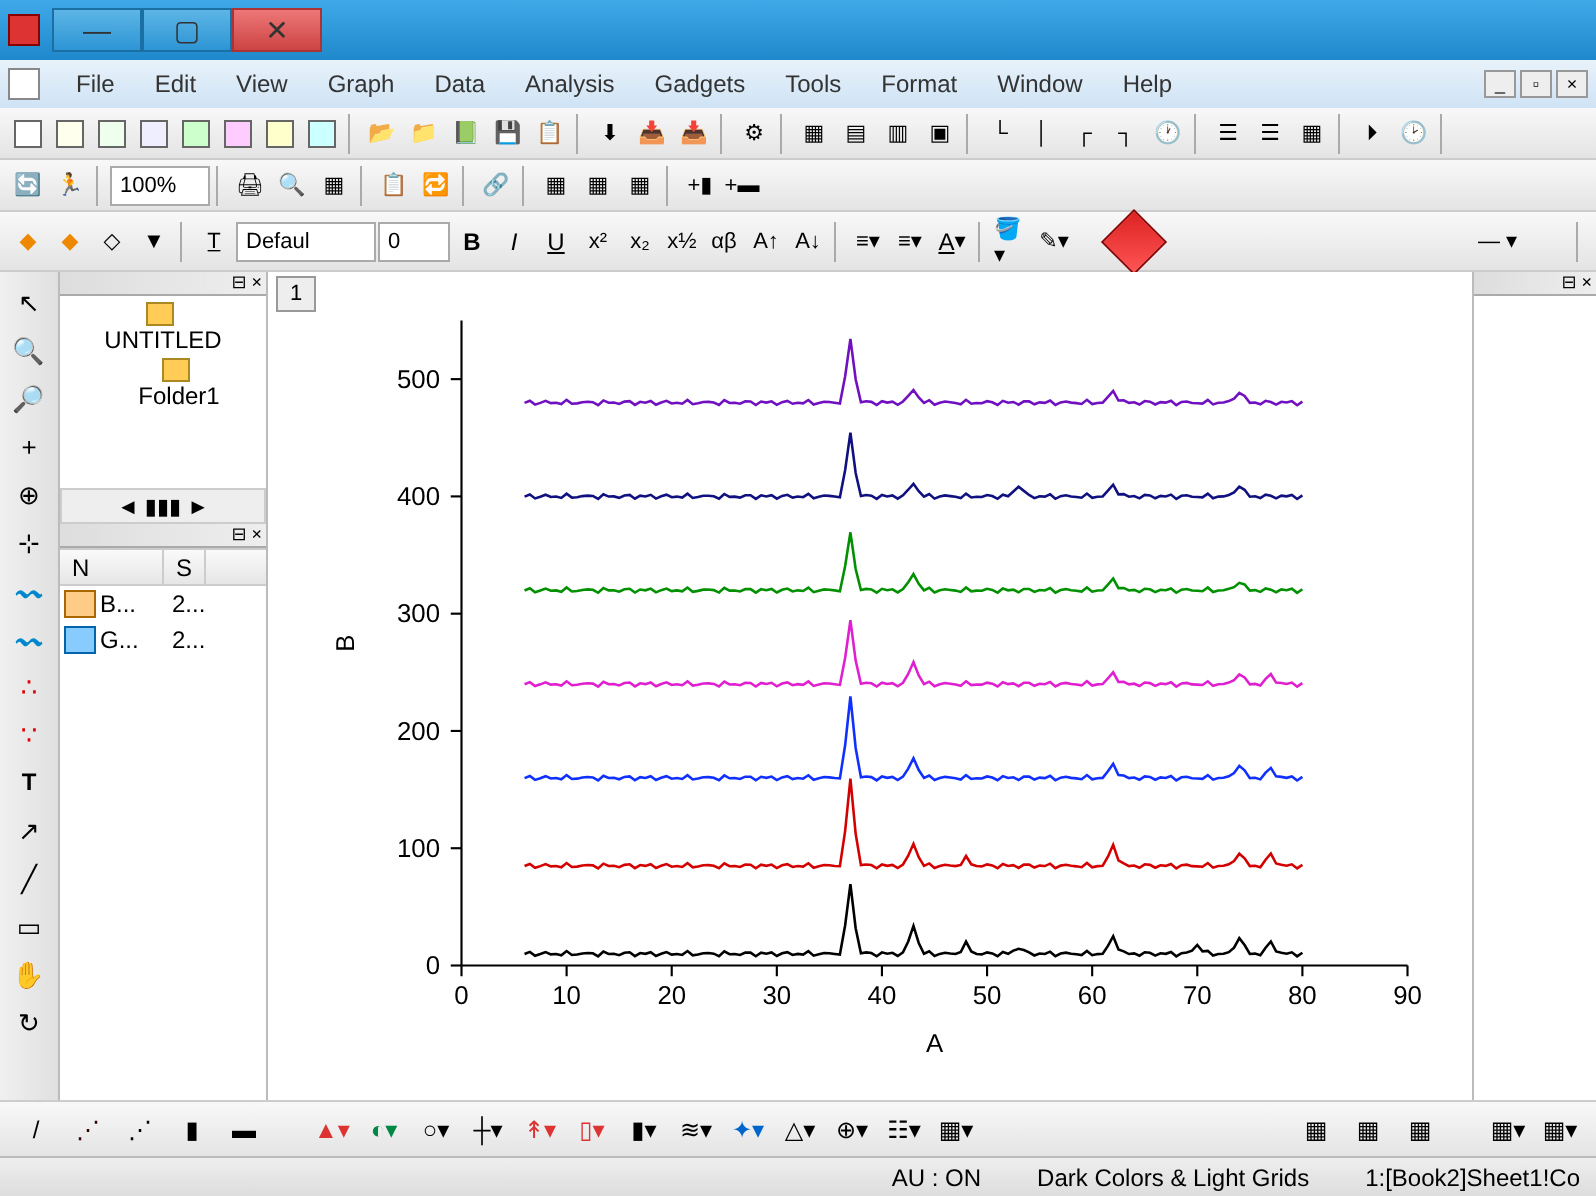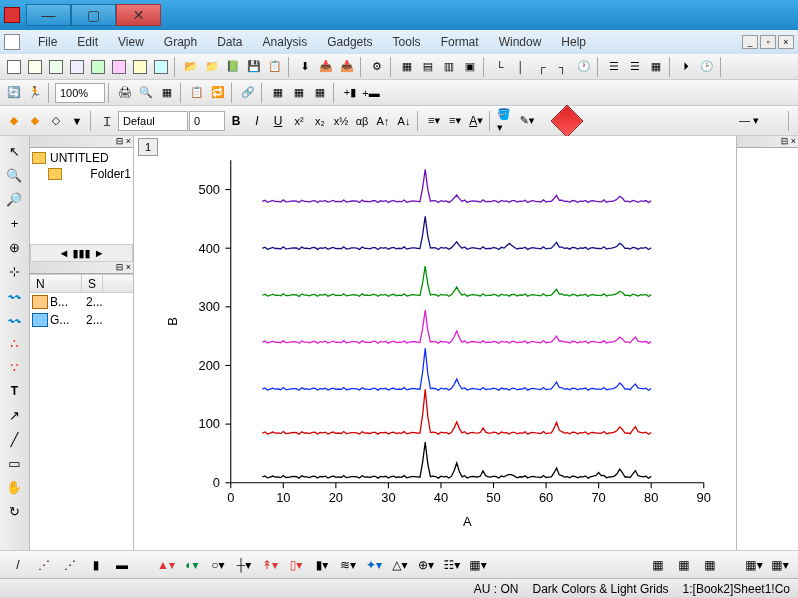--- a/index.html
+++ b/index.html
@@ -22,37 +22,37 @@
 .icon-sq { display: inline-block; width: 14px; height: 14px; }
 .tb1 .icon-sq { border: 1px solid #666; }
 .tb2 { height: 30px; }
 .tb2 .logo3d { width: 26px; height: 26px; background: linear-gradient(135deg, #d22, #f55); transform: rotate(45deg) scale(0.9); margin-left: 16px; border: 1px solid #800; }
 .midrow { flex: 1; display: flex; overflow: hidden; }
 .leftvert { width: 30px; background: linear-gradient(to right, #f0f0f0, #e0e0e0); border-right: 1px solid #bbb; display: flex; flex-direction: column; align-items: center; padding-top: 4px; gap: 2px; }
 .leftvert .vbtn { width: 22px; height: 22px; border: 1px solid transparent; display: flex; align-items: center; justify-content: center; cursor: pointer; font-size: 13px; }
 .projpanel { width: 104px; background: #fff; border-right: 1px solid #bbb; display: flex; flex-direction: column; }
 .projhdr { height: 12px; background: linear-gradient(to right, #ddd, #eee); border-bottom: 1px solid #aaa; display: flex; justify-content: flex-end; font-size: 9px; padding-right: 2px; cursor: pointer; }
 .treeview { flex: 0 0 96px; background: #fff; overflow: hidden; font-size: 12px; padding: 2px; }
-.treeitem { display: flex; align-items: center; padding: 1px 0; cursor: pointer; }
+.treeitem { display: flex; align-items: center; padding: 1px 0; cursor: pointer; flex-direction: column; }
 .treeitem .fldr { width: 14px; height: 12px; background: #fc5; border: 1px solid #a82; margin-right: 4px; }
 .treeitem.sub { padding-left: 16px; justify-content: space-between; }
 .scroller { height: 18px; background: #eee; border: 1px solid #ccc; display: flex; align-items: center; justify-content: center; font-size: 11px; }
 .listview { flex: 1; background: #fff; border-top: 1px solid #ccc; overflow: hidden; }
 .lvhdr { height: 18px; background: linear-gradient(to bottom, #fafafa, #e6e6e6); border-bottom: 1px solid #ccc; display: flex; font-size: 11px; }
 .lvhdr div { padding: 2px 6px; border-right: 1px solid #ccc; }
 .lvrow { display: flex; align-items: center; padding: 2px 2px; cursor: pointer; }
 .lvrow .ico { width: 16px; height: 14px; margin-right: 2px; }
 .graphpane { flex: 1; background: #fff; display: flex; flex-direction: column; position: relative; }
 .pagetab { position: absolute; left: 4px; top: 2px; width: 20px; height: 18px; background: #eee; border: 1px solid #999; display: flex; align-items: center; justify-content: center; font-size: 11px; cursor: pointer; }
 .chart { width: 100%; height: 100%; }
 .rightpanel { width: 62px; background: #fff; border-left: 1px solid #bbb; display: flex; flex-direction: column; }
 .rightpanel .content { font-family: monospace; font-size: 13px; padding: 4px 2px; white-space: nowrap; overflow: hidden; }
 .botbar { background: linear-gradient(to bottom, #f8f8f8, #e4e4e4); height: 28px; display: flex; align-items: center; padding: 0 8px; border-top: 1px solid #ccc; gap: 6px; }
 .botbar .tbtn { width: 20px; height: 20px; cursor: pointer; display: flex; align-items: center; justify-content: center; }
-.statusbar { background: linear-gradient(to bottom, #eee, #ddd); height: 20px; display: flex; align-items: center; justify-content: flex-end; padding: 0 8px; font-size: 11px; gap: 14px; border-top: 1px solid #bbb; }
+.statusbar { background: linear-gradient(to bottom, #eee, #ddd); height: 20px; display: flex; align-items: center; justify-content: flex-end; padding: 0 8px; font-size: 11px; gap: 28px; border-top: 1px solid #bbb; }
 </style>
 </head>
 <body>
 
 <div class="titlebar">
   <span class="icon-app"></span>
   <div class="winbtns">
     <div class="winbtn">—</div>
     <div class="winbtn">▢</div>
     <div class="winbtn close">✕</div>

